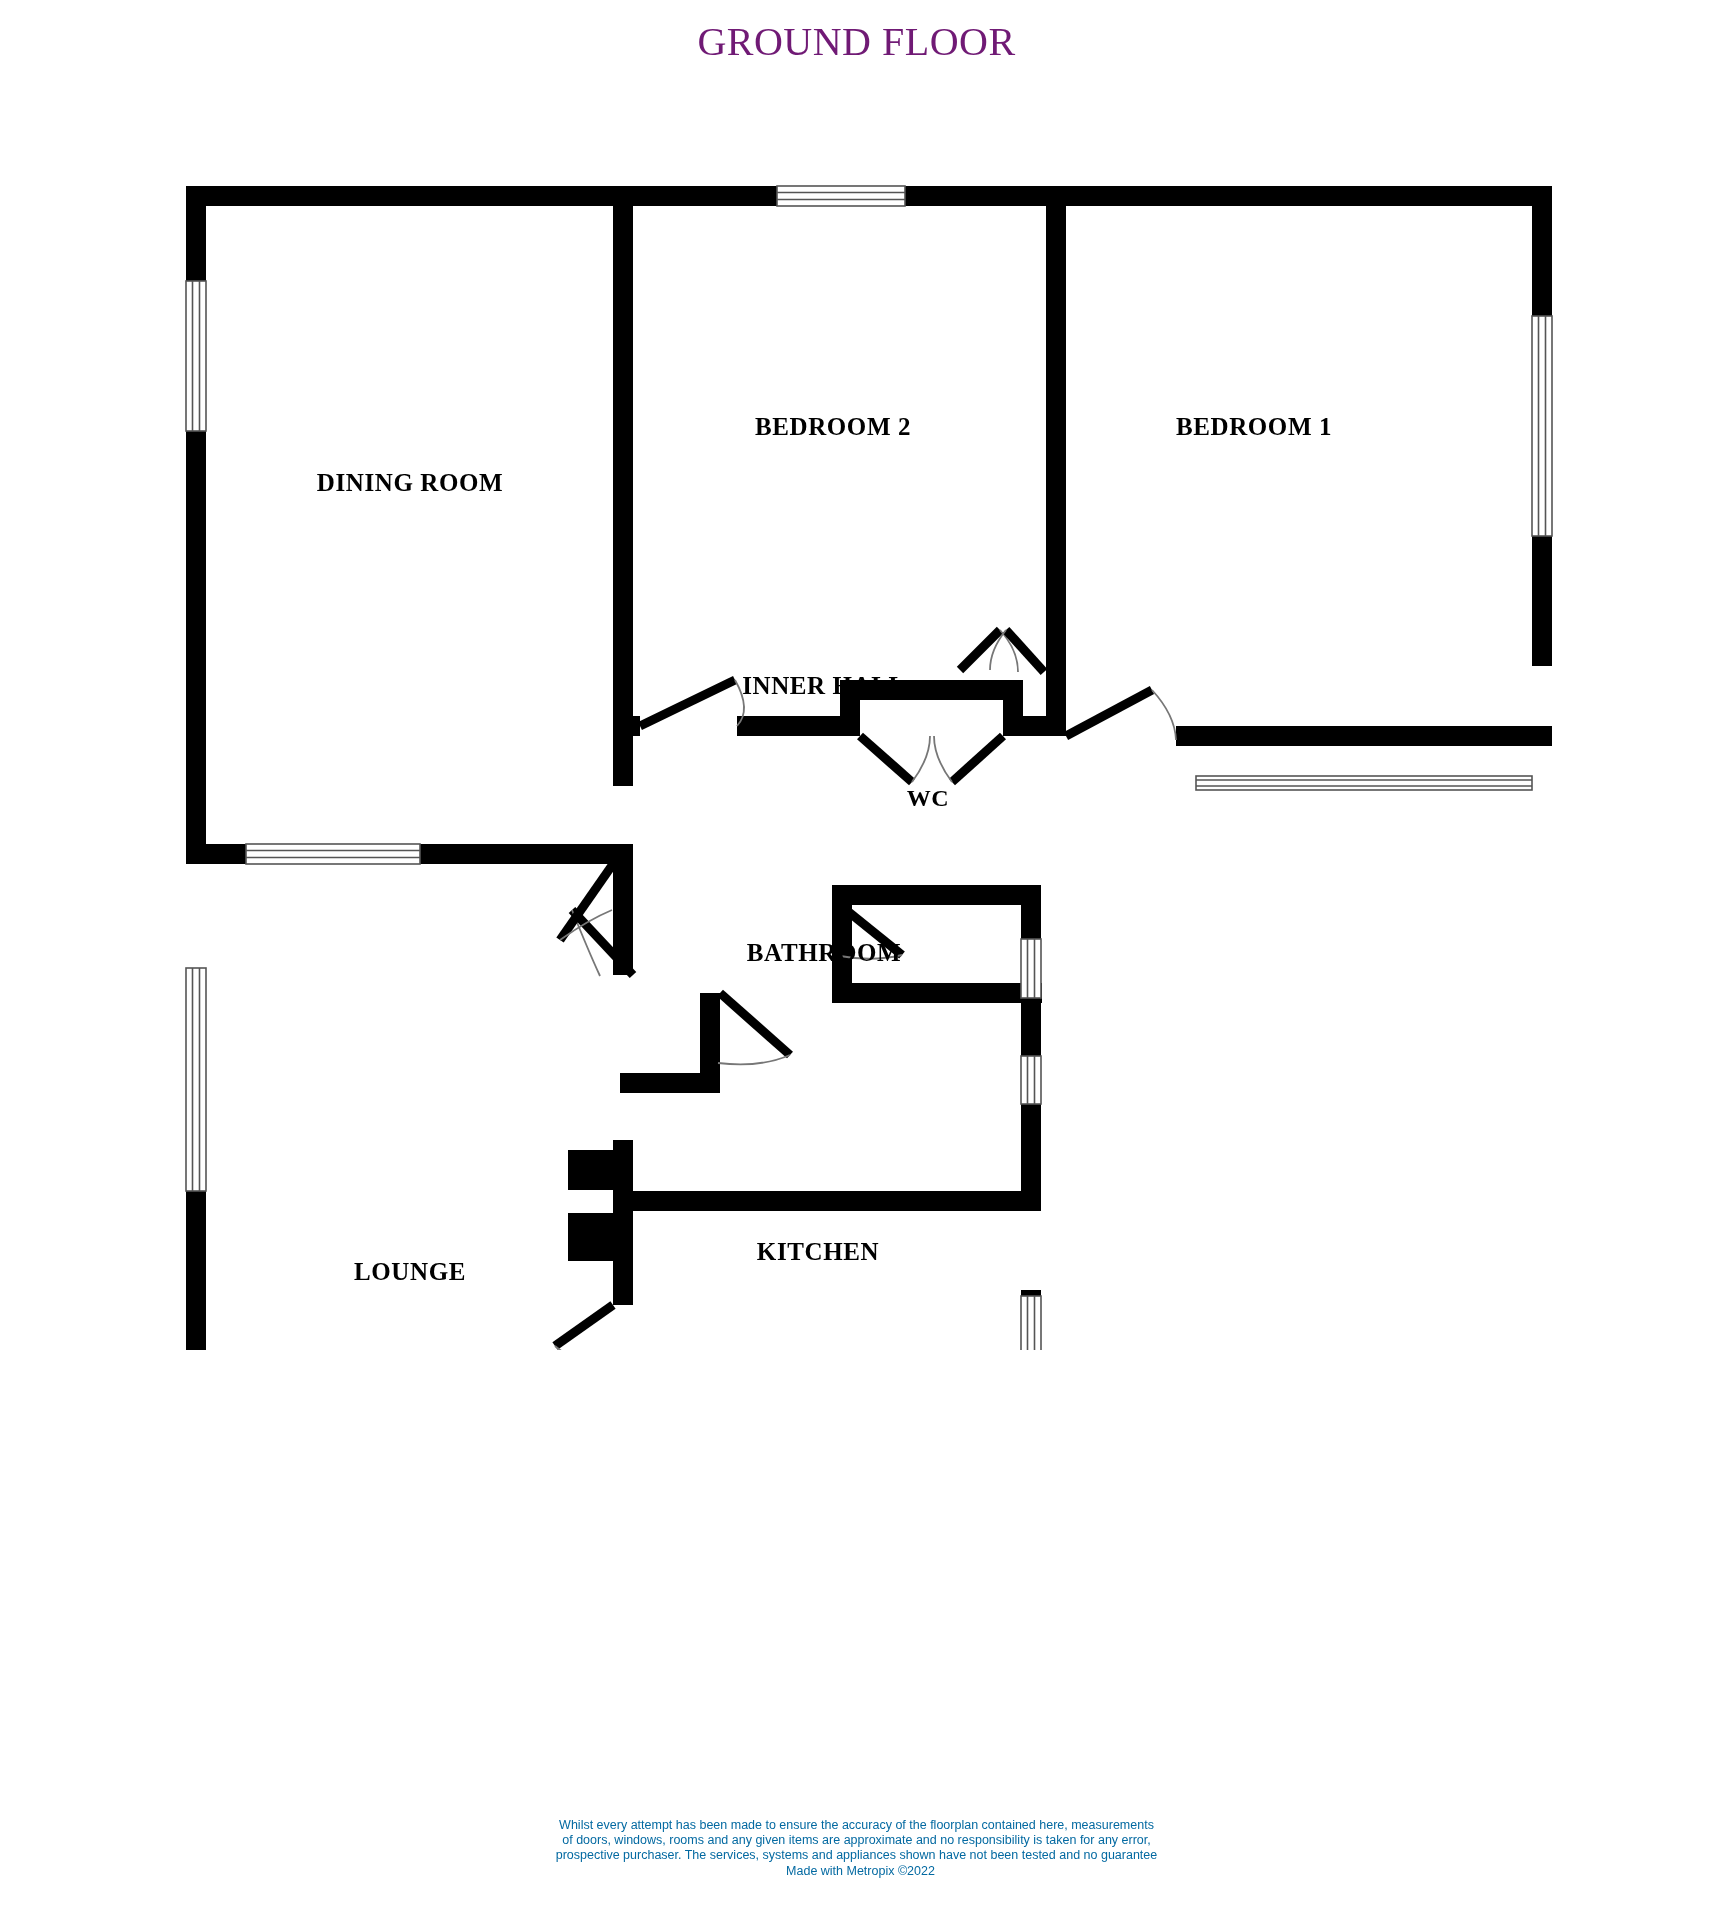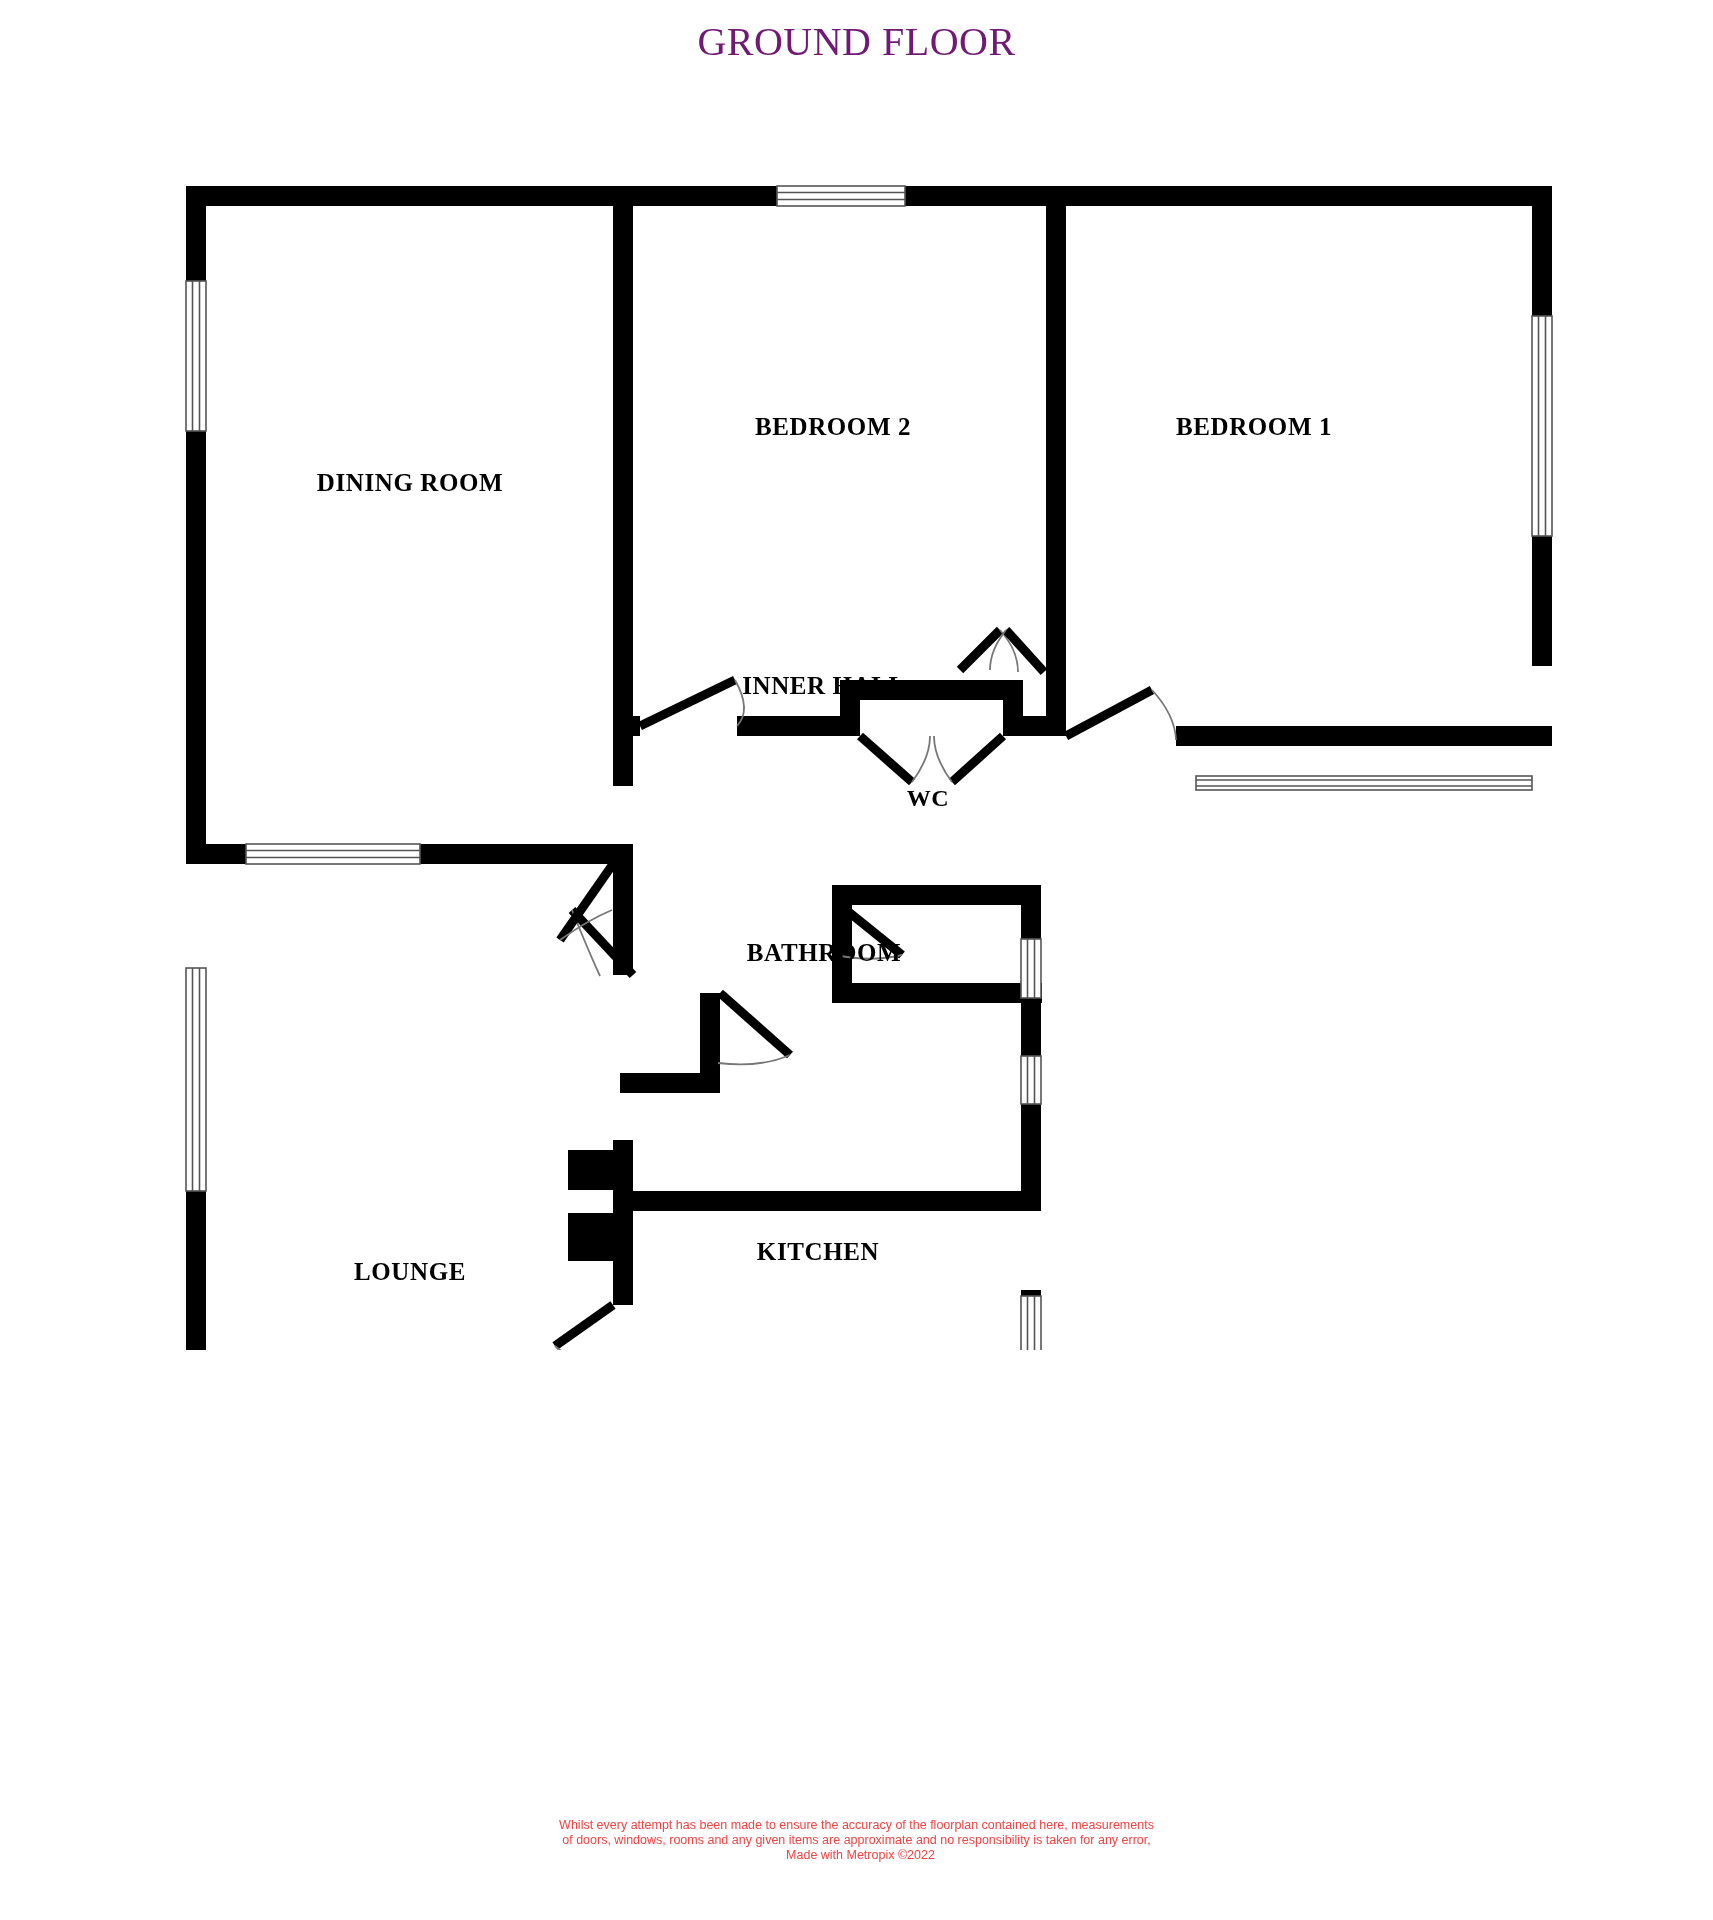--- a/index.html
+++ b/index.html
@@ -58,21 +58,21 @@
   }
   #disclaimer {
     position: absolute;
     left: 0;
     top: 1818px;
     width: 100%;
     text-align: center;
     font-family: "Liberation Sans", sans-serif;
     font-size: 12.5px;
     line-height: 15.2px;
-    color: #ef4444;
+    color: #0369a1;
   }
   #disclaimer .line { display: block; white-space: nowrap; }
   #made-with { display: block; white-space: nowrap; margin-left: 8px; }
 </style>
 </head>
 <body>
 
 <div id="floorplan-page">
 
   <div id="plan-title">GROUND FLOOR</div>
@@ -359,16 +359,17 @@
         <text class="room-label" x="818" y="1104">KITCHEN</text>
         <text class="room-label" x="1005" y="1363">PORCH</text>
       </g>
 
     </svg>
   </div>
 
   <div id="disclaimer">
     <span class="line">Whilst every attempt has been made to ensure the accuracy of the floorplan contained here, measurements</span>
     <span class="line">of doors, windows, rooms and any given items are approximate and no responsibility is taken for any error,</span>
+    <span class="line">prospective purchaser. The services, systems and appliances shown have not been tested and no guarantee</span>
     <span id="made-with">Made with Metropix ©2022</span>
   </div>
 
 </div>
 
 </body></html>

